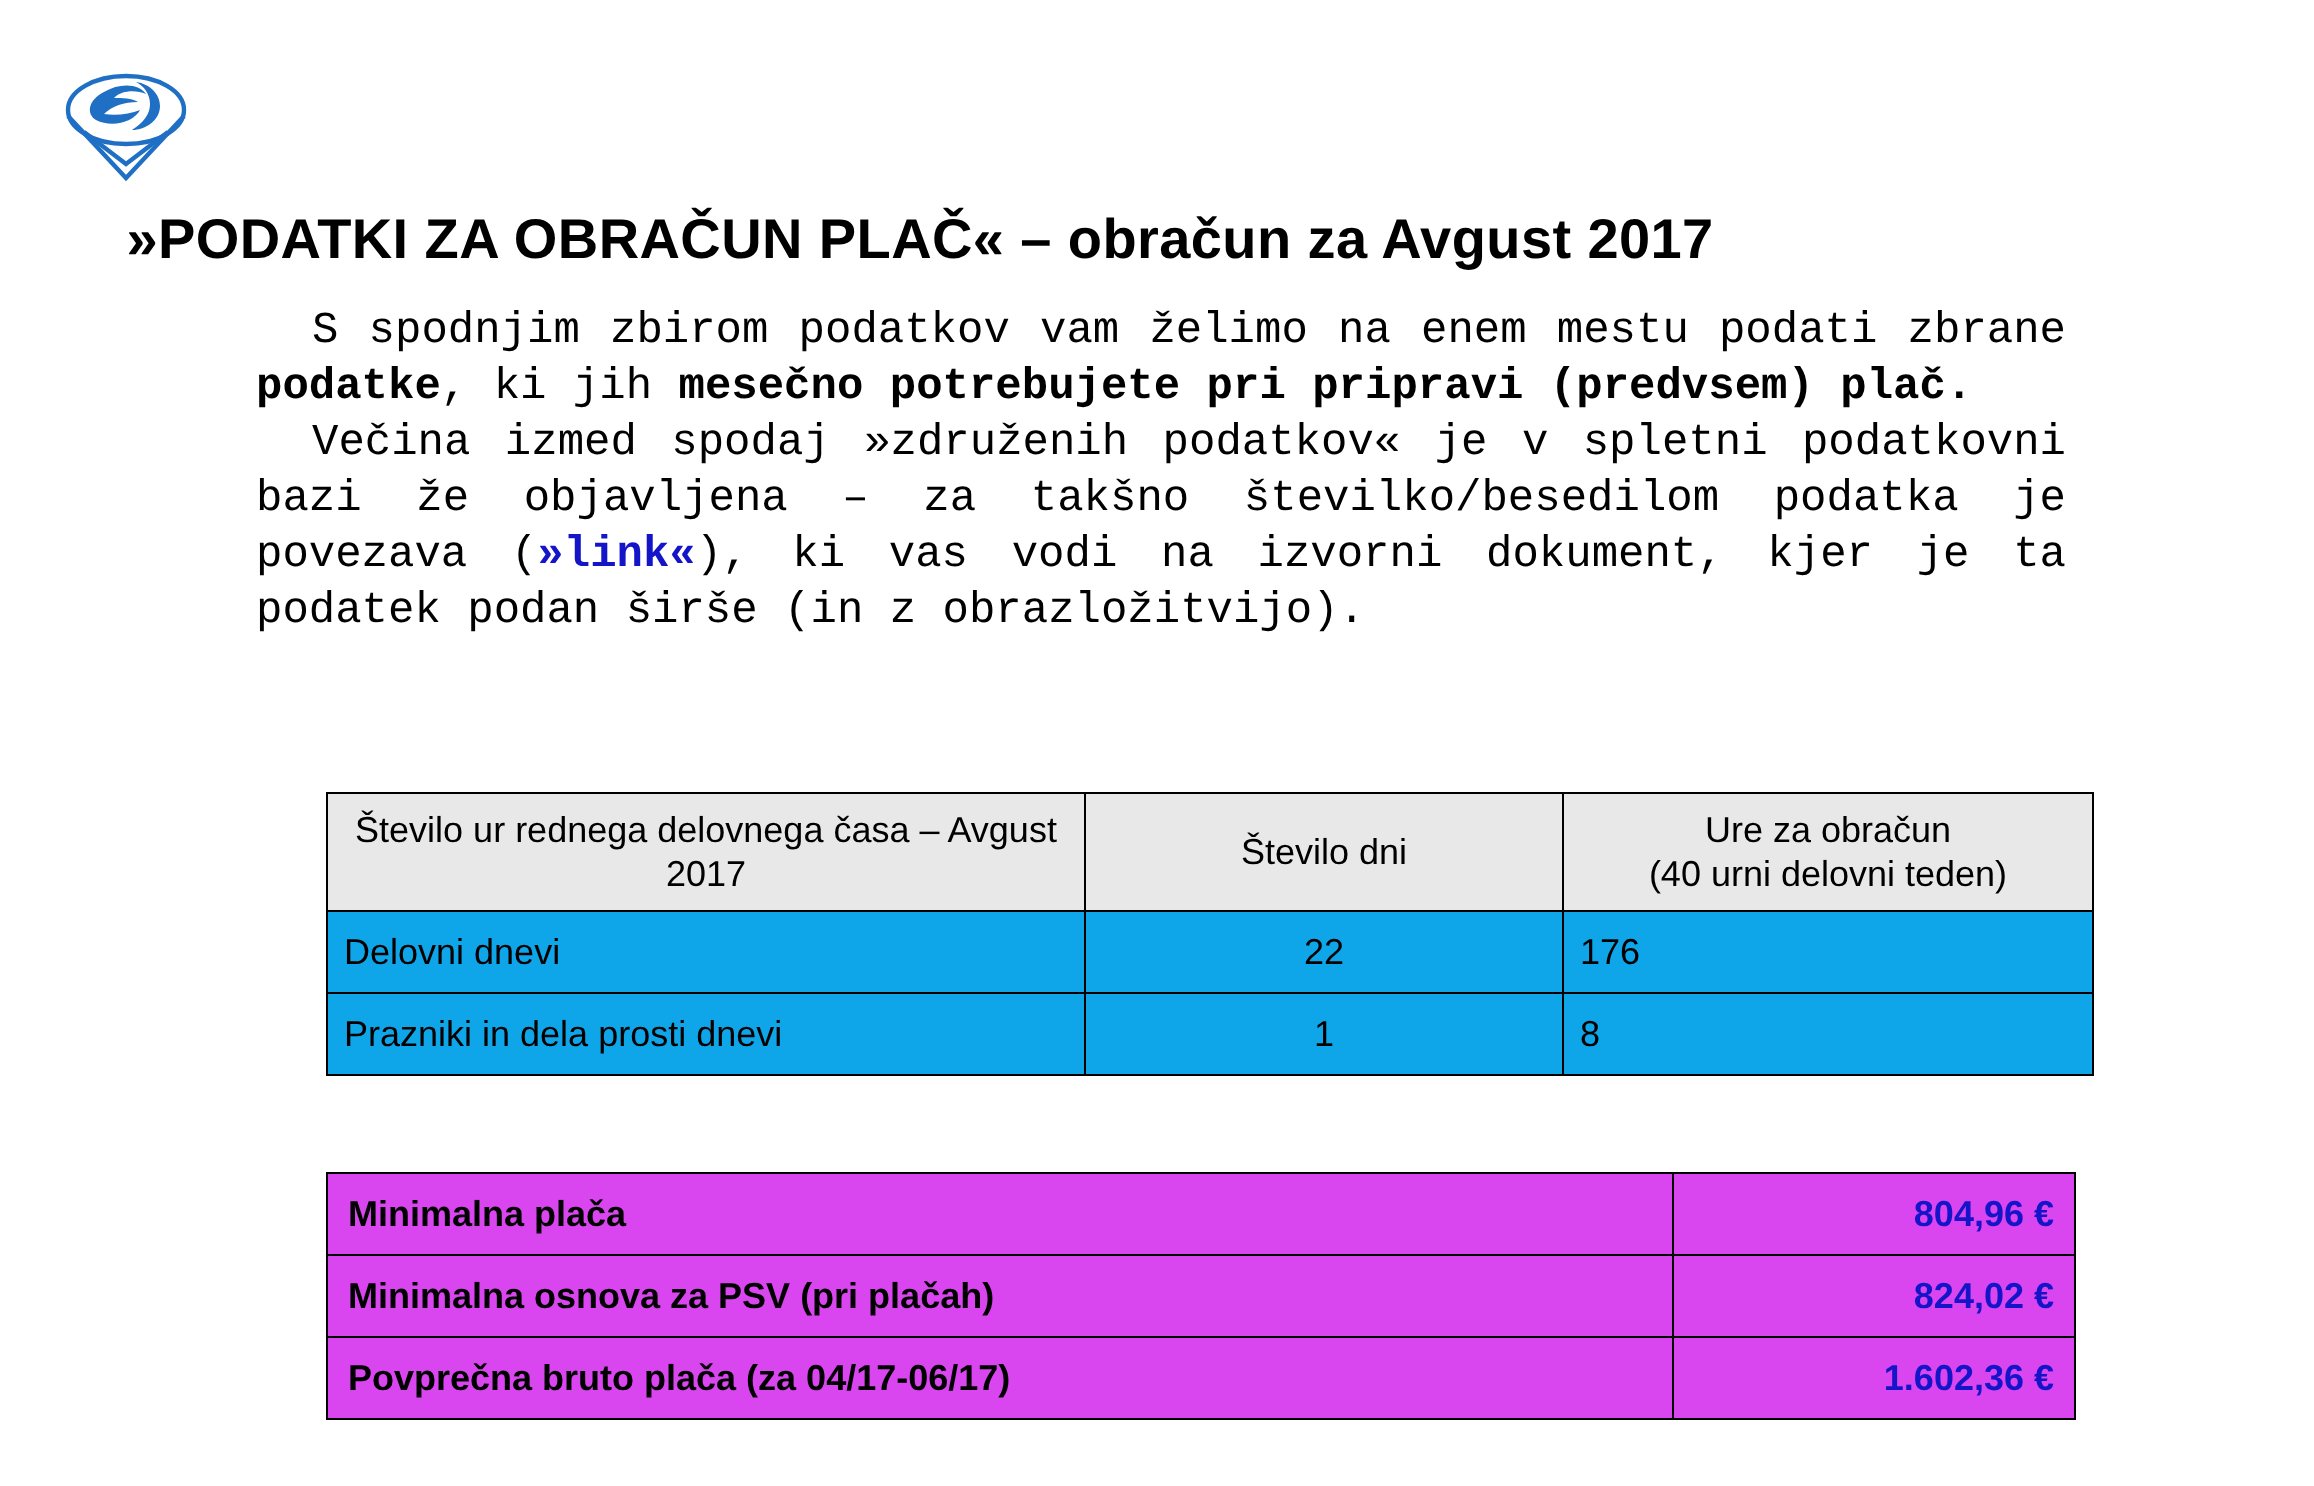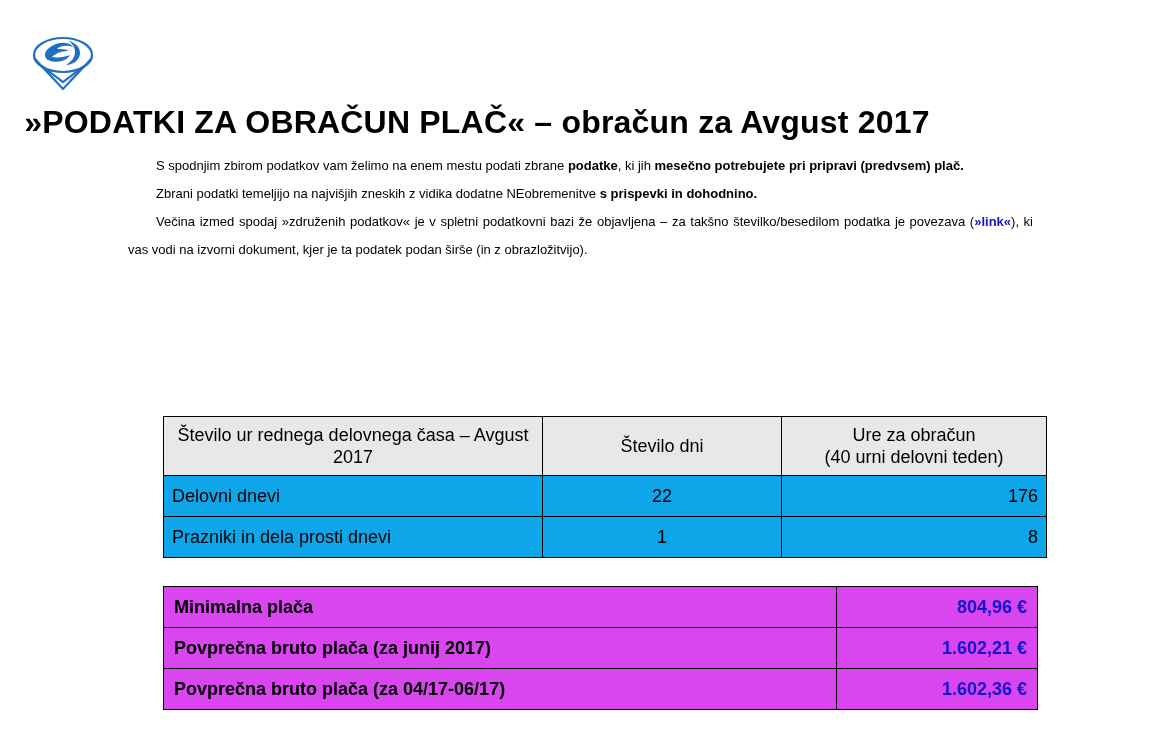--- a/index.html
+++ b/index.html
@@ -29,35 +29,35 @@
     height: 60px;
   }
 
   
   .doc-title {
     position: absolute;
     left: 0;
     top: 104px;
     width: 920px;
     text-align: center;
-    font-size: 32px;
+    font-size: 28px;
     font-weight: bold;
     letter-spacing: 0.2px;
-    padding-left: 17px;
   }
 
   
   .intro {
     position: absolute;
     left: 128px;
     top: 152px;
     width: 905px;
-    font-size: 13px;
+    font-size: 22px;
     line-height: 28px;
     text-align: justify;
+    font-family: Liberation Mono, monospace;
   }
   .intro p {
     margin: 0;
     text-indent: 28px;
   }
   .b { font-weight: bold; }
   .link-ref {
     color: #1414c8;
     font-weight: bold;
   }
@@ -72,21 +72,21 @@
   }
 
   
   table {
     border-collapse: collapse;
     font-size: 18px;
   }
   .tbl-hours {
     position: absolute;
     left: 163px;
-    top: 416px;
+    top: 396px;
     width: 832px;
     table-layout: fixed;
   }
   .tbl-hours td, .tbl-hours th {
     border: 1.5px solid #000000;
     padding: 4px 8px;
     vertical-align: middle;
     background: #0ea5e9;
   }
   .tbl-hours thead th {
@@ -94,21 +94,21 @@
     font-weight: normal;
     text-align: center;
     height: 50px;
     line-height: 22px;
   }
   .tbl-hours tbody td {
     height: 32px;
   }
   .col-label { width: 362px; text-align: left; }
   .col-days  { width: 222px; text-align: center; }
-  .col-hours { width: 248px; text-align: right; }
+  .col-hours { width: 248px; text-align: left; }
   .row-total td { font-weight: bold; }
 
   .tbl-amounts {
     position: absolute;
     left: 163px;
     top: 586px;
     width: 832px;
     table-layout: fixed;
   }
   .tbl-amounts td {
@@ -140,23 +140,20 @@
     </svg>
   </div>
 
   <div class="doc-title">»PODATKI ZA OBRAČUN PLAČ« – obračun za Avgust 2017</div>
 
   <div class="intro">
     <p>
       <span>S spodnjim zbirom podatkov vam želimo na enem mestu podati zbrane </span><span class="b">podatke</span><span>, ki jih </span><span class="b">mesečno potrebujete pri pripravi (predvsem) plač.</span>
     </p>
     <p>
-      <span>Zbrani podatki temeljijo na najvišjih zneskih z vidika dodatne NEobremenitve </span><span class="b">s prispevki in dohodnino.</span>
-    </p>
-    <p>
       <span>Večina izmed spodaj »združenih podatkov« je v spletni podatkovni bazi že objavljena – za takšno številko/besedilom podatka je povezava (</span><span class="link-ref">»link«</span><span>), ki vas vodi na izvorni dokument, kjer je ta podatek podan širše (in z obrazložitvijo).</span>
     </p>
   </div>
 
 
   <table class="tbl-hours">
     <thead>
       <tr>
         <th class="col-label">Število ur rednega delovnega časa – Avgust 2017</th>
         <th class="col-days">Število dni</th>
@@ -180,22 +177,22 @@
     </tbody>
   </table>
 
   <table class="tbl-amounts">
     <tbody>
       <tr>
         <td class="amt-label">Minimalna plača</td>
         <td class="amt-value">804,96 €</td>
       </tr>
       <tr>
-        <td class="amt-label">Povprečna bruto plača (za junij 2017)</td>
-        <td class="amt-value">1.602,21 €</td>
+        <td class="amt-label">Minimalna osnova za PSV (pri plačah)</td>
+        <td class="amt-value">824,02 €</td>
       </tr>
       <tr>
         <td class="amt-label">Povprečna bruto plača (za 04/17-06/17)</td>
         <td class="amt-value">1.602,36 €</td>
       </tr>
 
     </tbody>
   </table>
 
 </div>

